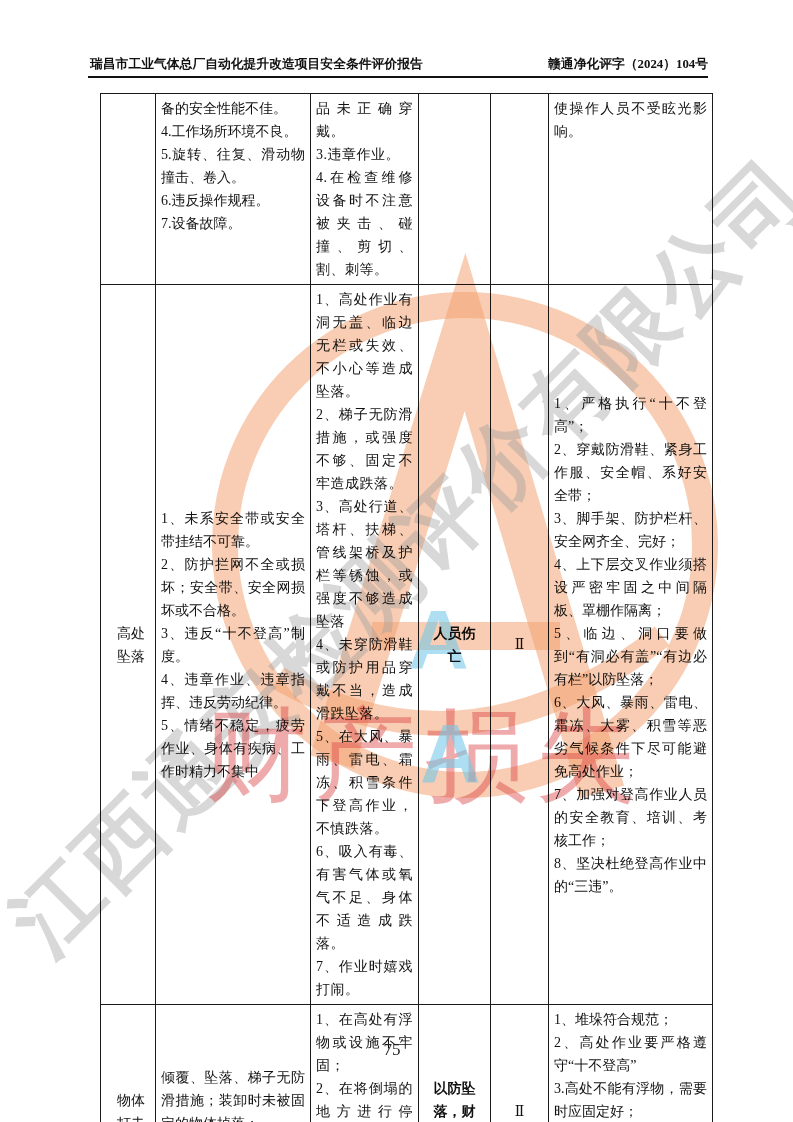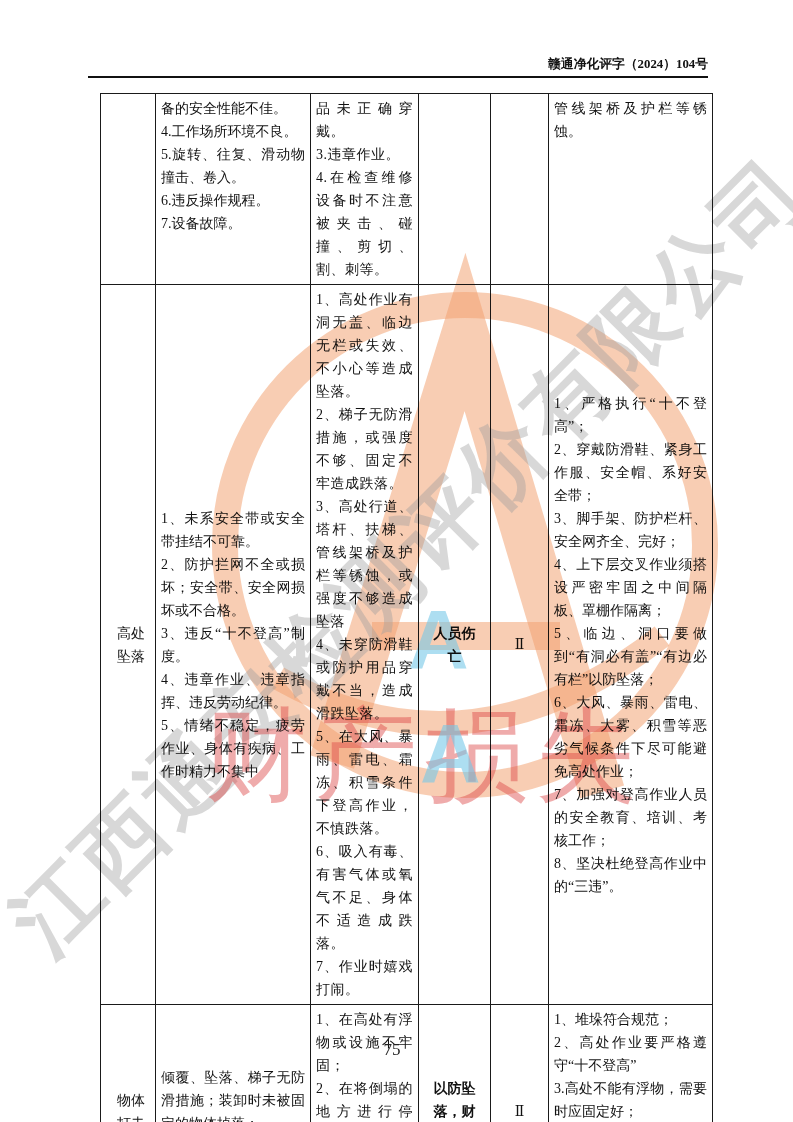--- a/index.html
+++ b/index.html
@@ -63,20 +63,21 @@
   .wm-blue1 { left:408px; top:592px; }
   .wm-blue2 { left:420px; top:706px; }
   .seal-svg { left:0; top:0; }
 </style>
 </head>
 <body>
 
 <div class="page">
 
   <div class="header">
+    <span class="h-left">瑞昌市工业气体总厂自动化提升改造项目安全条件评价报告</span>
     <span class="h-right">赣通净化评字（2024）104号</span>
   </div>
 
   <table class="hazard-table">
     <colgroup>
       <col style="width:55px">
         <col style="width:155px">
         <col style="width:108px">
       <col style="width:72px">
         <col style="width:58px">
@@ -99,21 +100,21 @@
 3.违章作业。
 4.在检查维修设备时不注意被夹击、碰撞、剪切、割、刺等。</span>
           </td>
         <td class="c-consequence vm">
             <span class="cell-text"></span>
           </td>
         <td class="c-level vm">
             <span class="cell-text"></span>
           </td>
         <td class="c-measures vt">
-            <span class="cell-text">管线架桥及护栏等锈蚀。</span>
+            <span class="cell-text">使操作人员不受眩光影响。</span>
           </td>
       </tr>
       <tr class="row2">
         <td class="c-hazard vm">
             <span class="cell-text">高处坠落</span>
           </td>
         <td class="c-causes vm">
             <span class="cell-text">1、未系安全带或安全带挂结不可靠。
 2、防护拦网不全或损坏；安全带、安全网损坏或不合格。
 3、违反“十不登高”制度。

